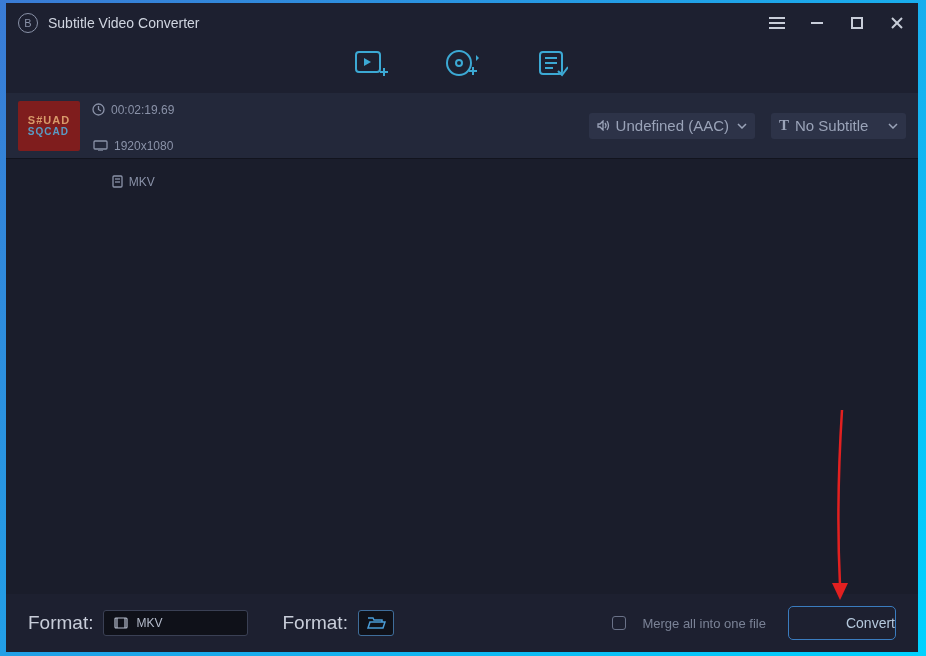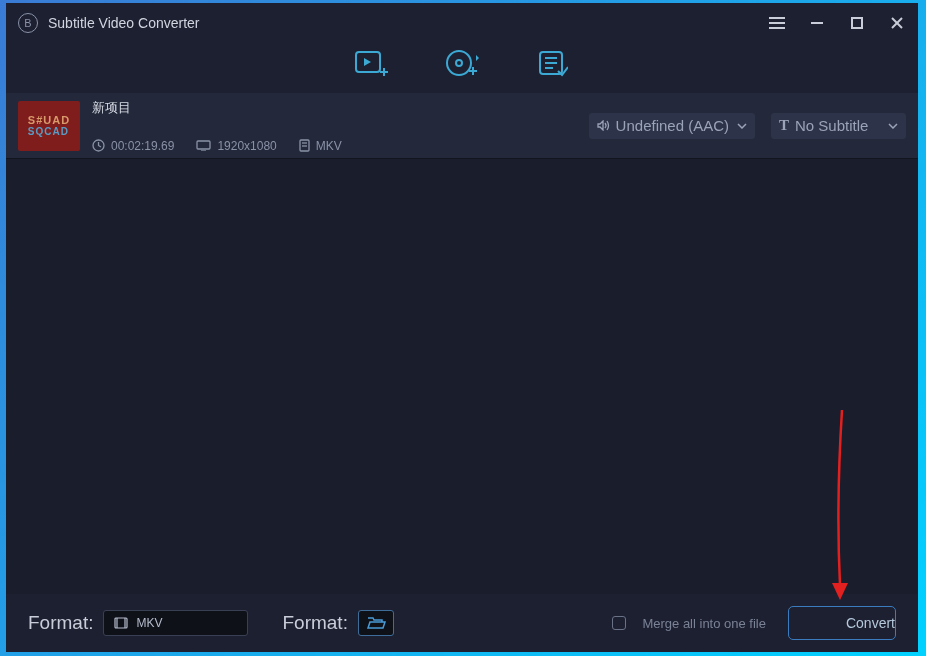--- a/index.html
+++ b/index.html
@@ -122,20 +122,21 @@
       gap: 22px;
     }
     .file-name {
       color: #d8dce6;
       font-size: 13px;
     }
     .meta-row {
       display: flex;
       gap: 22px;
       align-items: center;
+      flex-direction: column;
     }
     .meta-item {
       display: flex;
       align-items: center;
       gap: 6px;
       color: #8a92a8;
       font-size: 12px;
     }
     .dropdowns {
       margin-left: auto;

